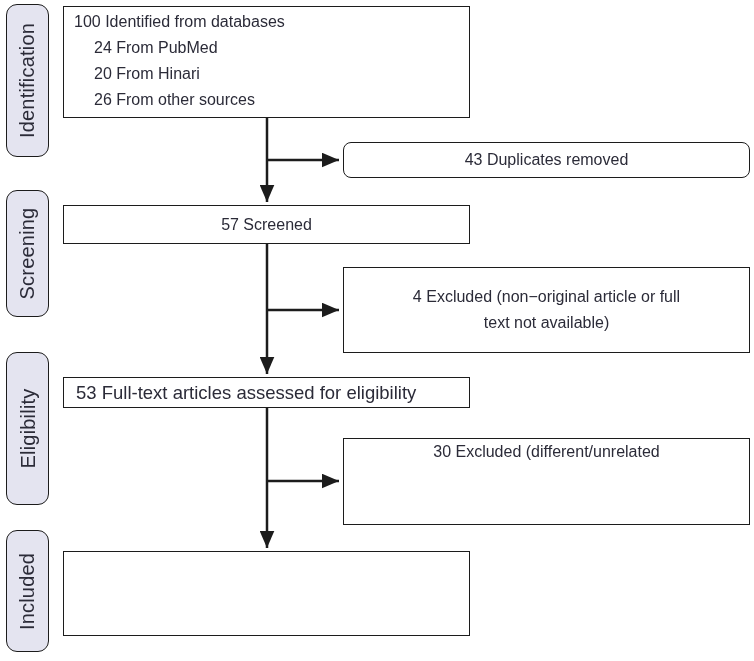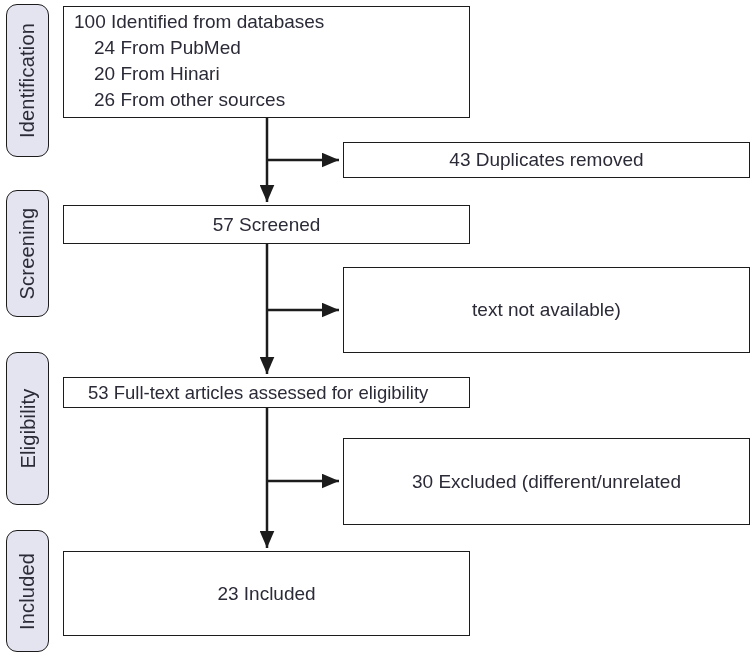--- a/index.html
+++ b/index.html
@@ -41,52 +41,53 @@
   #stage-screening      { top: 190px; height: 127px; }
   #stage-eligibility    { top: 352px; height: 153px; }
   #stage-included       { top: 530px; height: 122px; }
 
   
   .fbox {
     position: absolute;
     width: 407px;
     background: #ffffff;
     border: 1.5px solid var(--box_border);
-    font-size: 19px;
+    font-size: 16px;
     line-height: 26px;
   }
   #box-identified { left: 63px; top: 6px; height: 112px; padding: 2px 10px; }
   #box-identified .sub { margin-left: 20px; }
 
   #box-duplicates {
     left: 343px; top: 142px; height: 36px;
     display: flex; align-items: center; justify-content: center;
     text-align: center;
+    border-radius: 8px;
   }
   #box-screened {
     left: 63px; top: 205px; height: 39px;
     display: flex; align-items: center; justify-content: center;
     text-align: center;
   }
   #box-excluded-screening {
     left: 343px; top: 267px; height: 86px;
     display: flex; flex-direction: column;
     align-items: center; justify-content: center;
     text-align: center;
   }
   #box-fulltext {
     left: 63px; top: 377px; height: 31px;
     display: flex; align-items: center;
-    padding-left: 24px;
+    padding-left: 12px;
     font-size: 18.5px;
   }
   #box-excluded-eligibility {
     left: 343px; top: 438px; height: 87px;
     display: flex; flex-direction: column;
-    align-items: center; justify-content: center;
+    align-items: center; justify-content: space-between;
     text-align: center;
   }
   #box-included {
     left: 63px; top: 551px; height: 85px;
     display: flex; flex-direction: column;
     align-items: center; justify-content: center;
     text-align: center;
   }
 
   
@@ -144,28 +145,28 @@
 
   <div class="fbox" id="box-duplicates">
     <span>43 Duplicates removed</span>
   </div>
 
   <div class="fbox" id="box-screened">
     <span>57 Screened</span>
   </div>
 
   <div class="fbox" id="box-excluded-screening">
+    <span>4 Excluded (non−original article or full</span>
     <span>text not available)</span>
   </div>
 
   <div class="fbox" id="box-fulltext">
     <span>53 Full-text articles assessed for eligibility</span>
   </div>
 
   <div class="fbox" id="box-excluded-eligibility">
     <span>30 Excluded (different/unrelated</span>
   </div>
 
   <div class="fbox" id="box-included">
-    <span>23 Included</span>
   </div>
 
 </div>
 
 </body></html>

